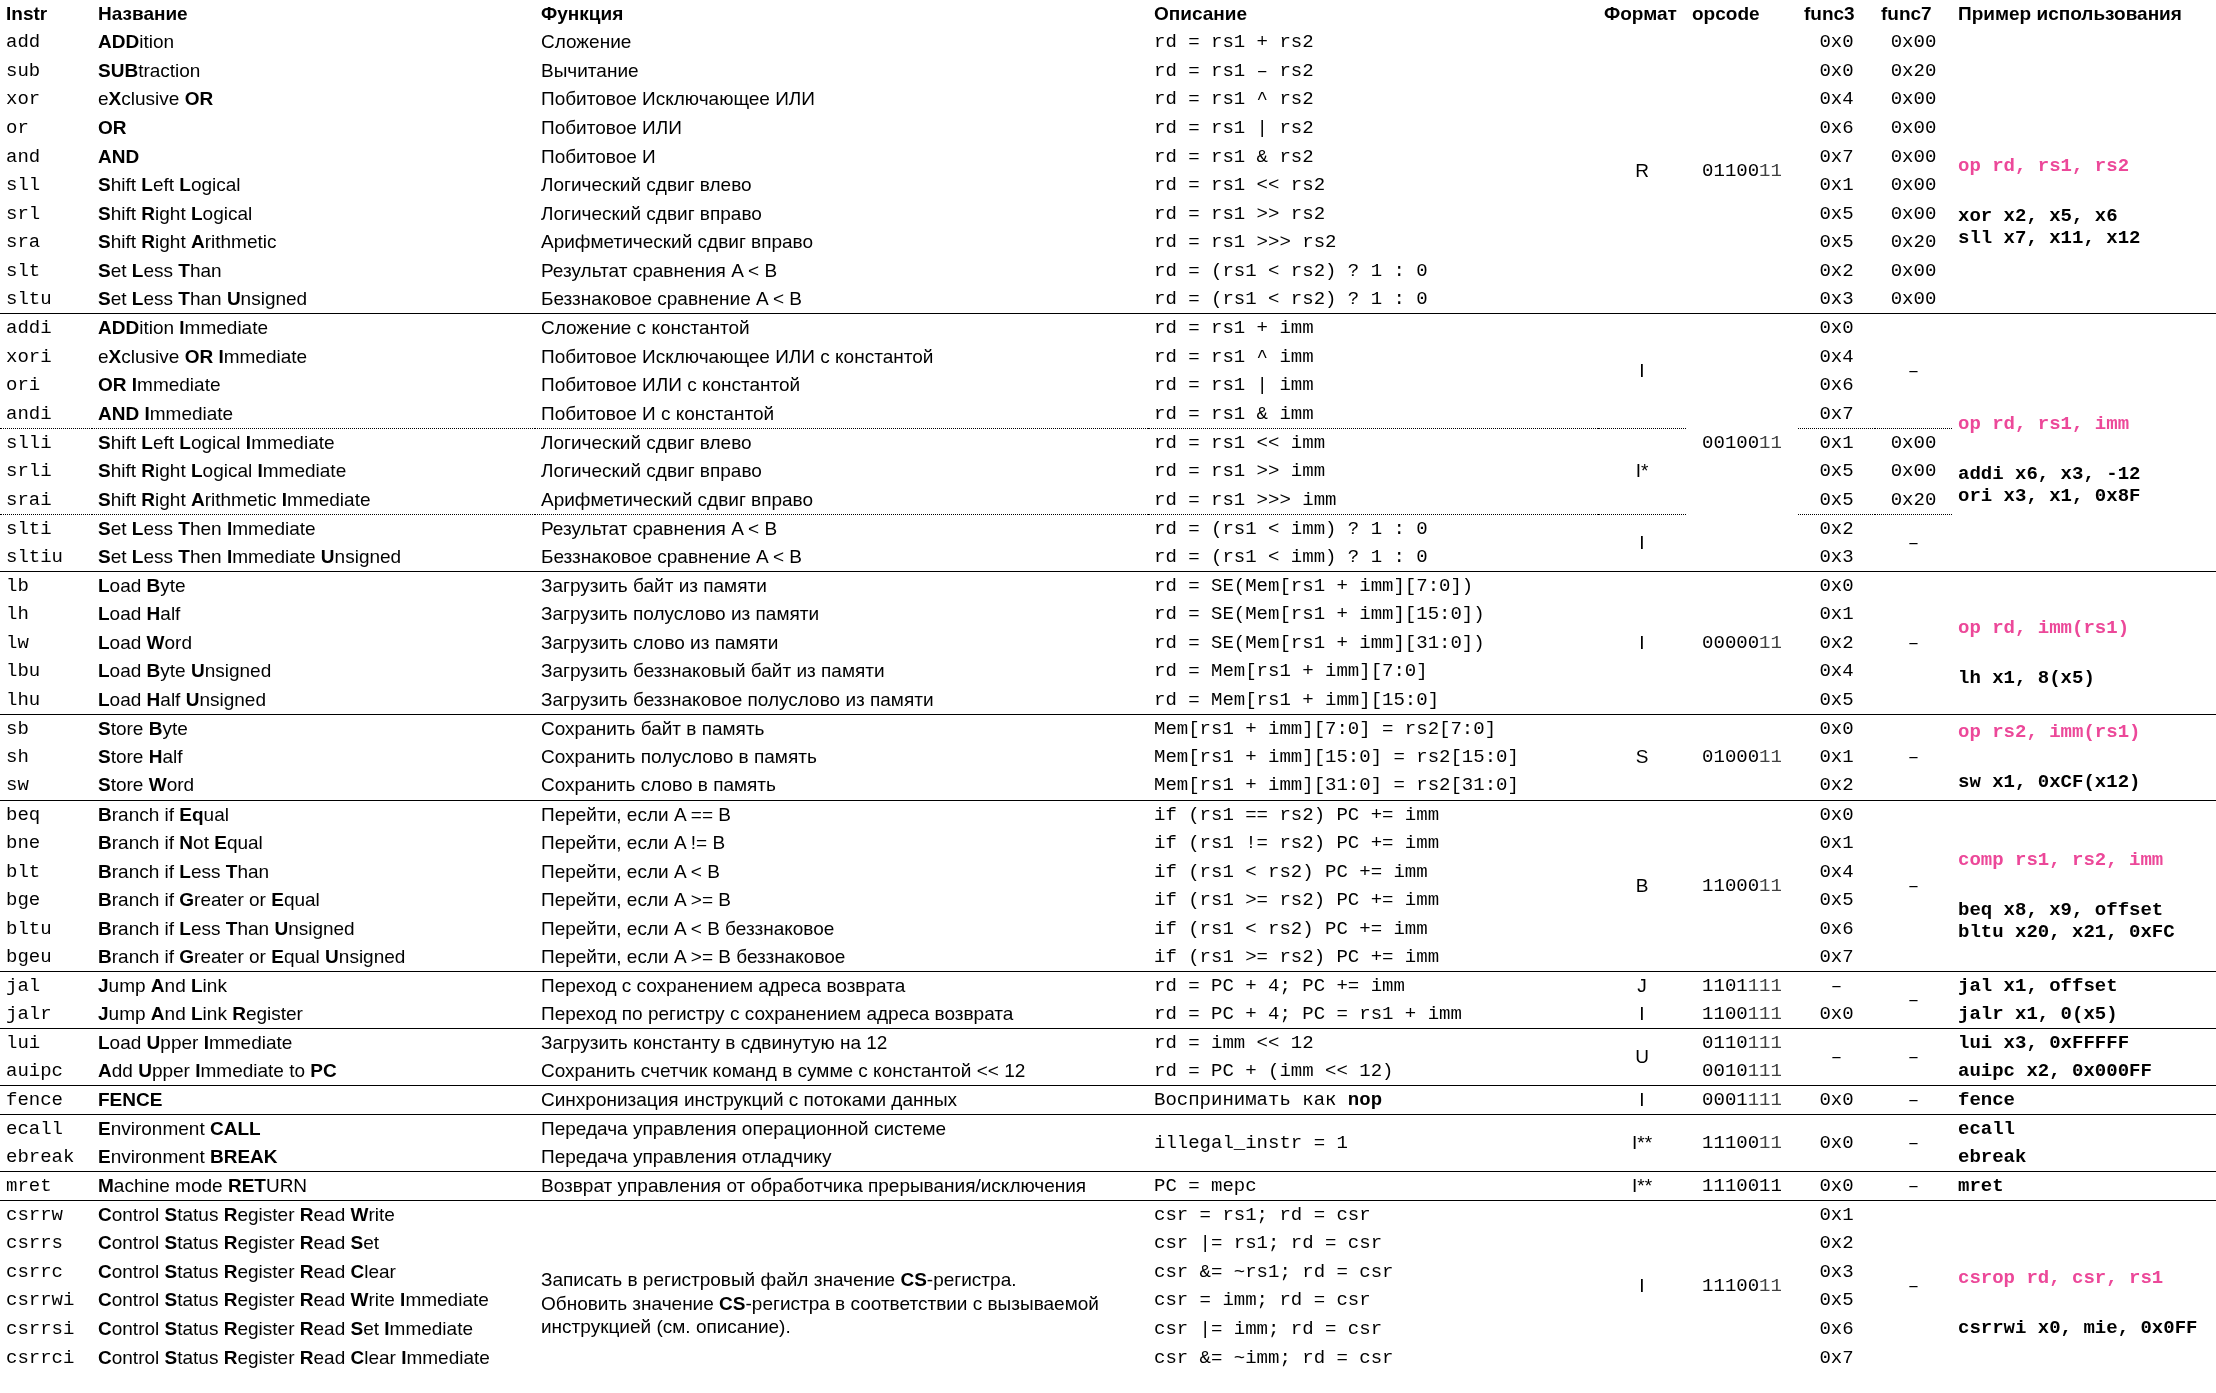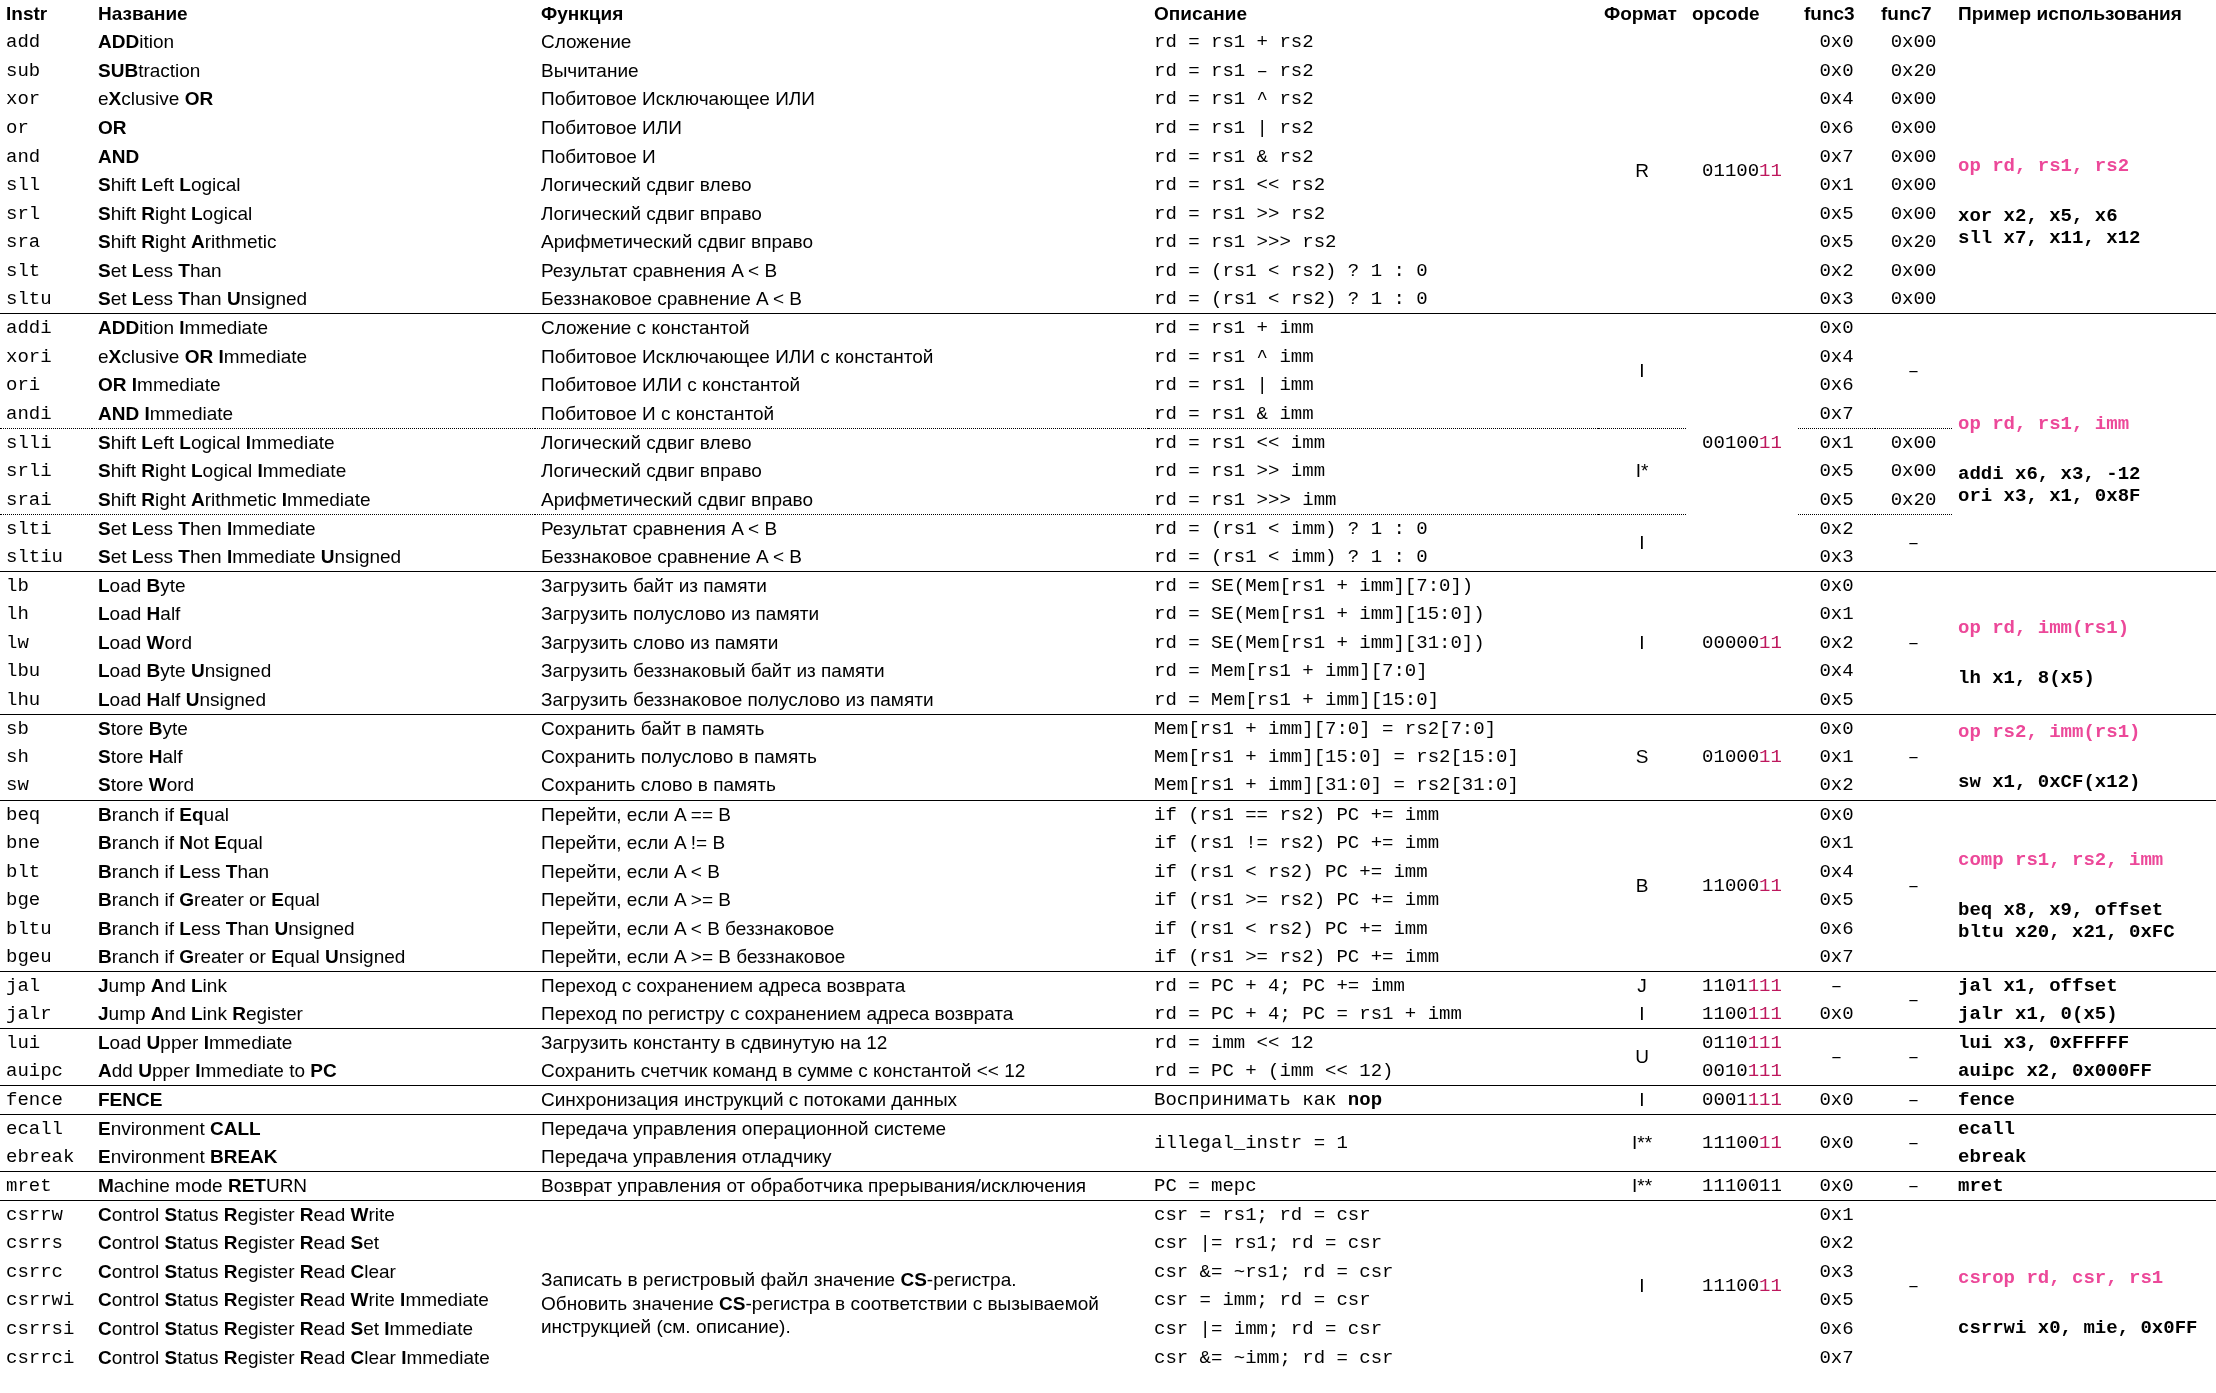--- a/index.html
+++ b/index.html
@@ -74,21 +74,21 @@
     font-size: 19px;
   }
   td.ex {
     font-family: "Liberation Mono", monospace;
     font-size: 19px;
     font-weight: bold;
     padding-left: 14px;
   }
   .blue { color: #ec4899; font-weight: bold; }
   .orange { color: #000000; font-weight: bold; }
-  .bluebit { color: #be185d; }
+  .bluebit { color: #404040; }
 
   
   .sep-l { border-left: 1px solid #000; }
   .sep-r { border-right: 1px solid #000; }
 
   
   tr.grp-top > td { border-top: 1px solid #000; }
   tr.subgrp-top > td { border-top: 1px dotted #000; }
 
   

